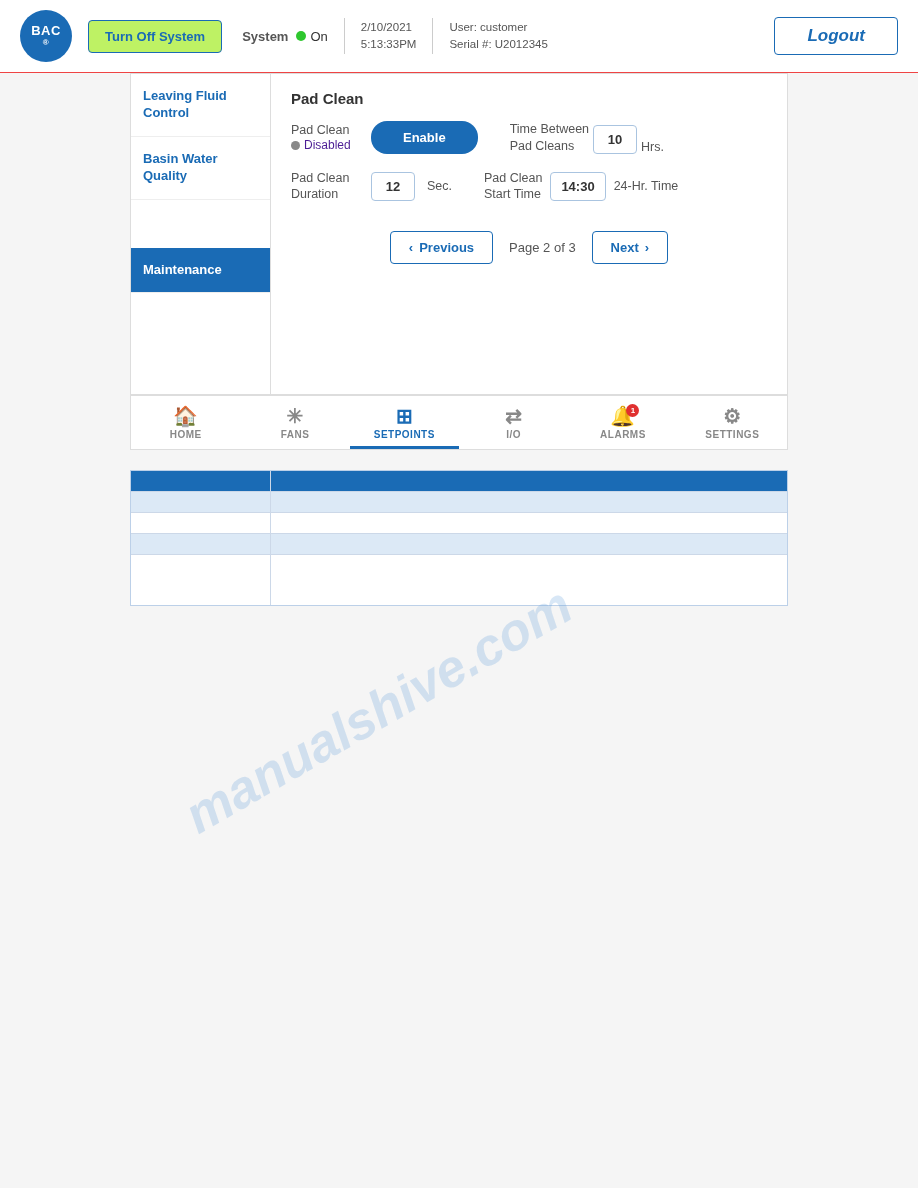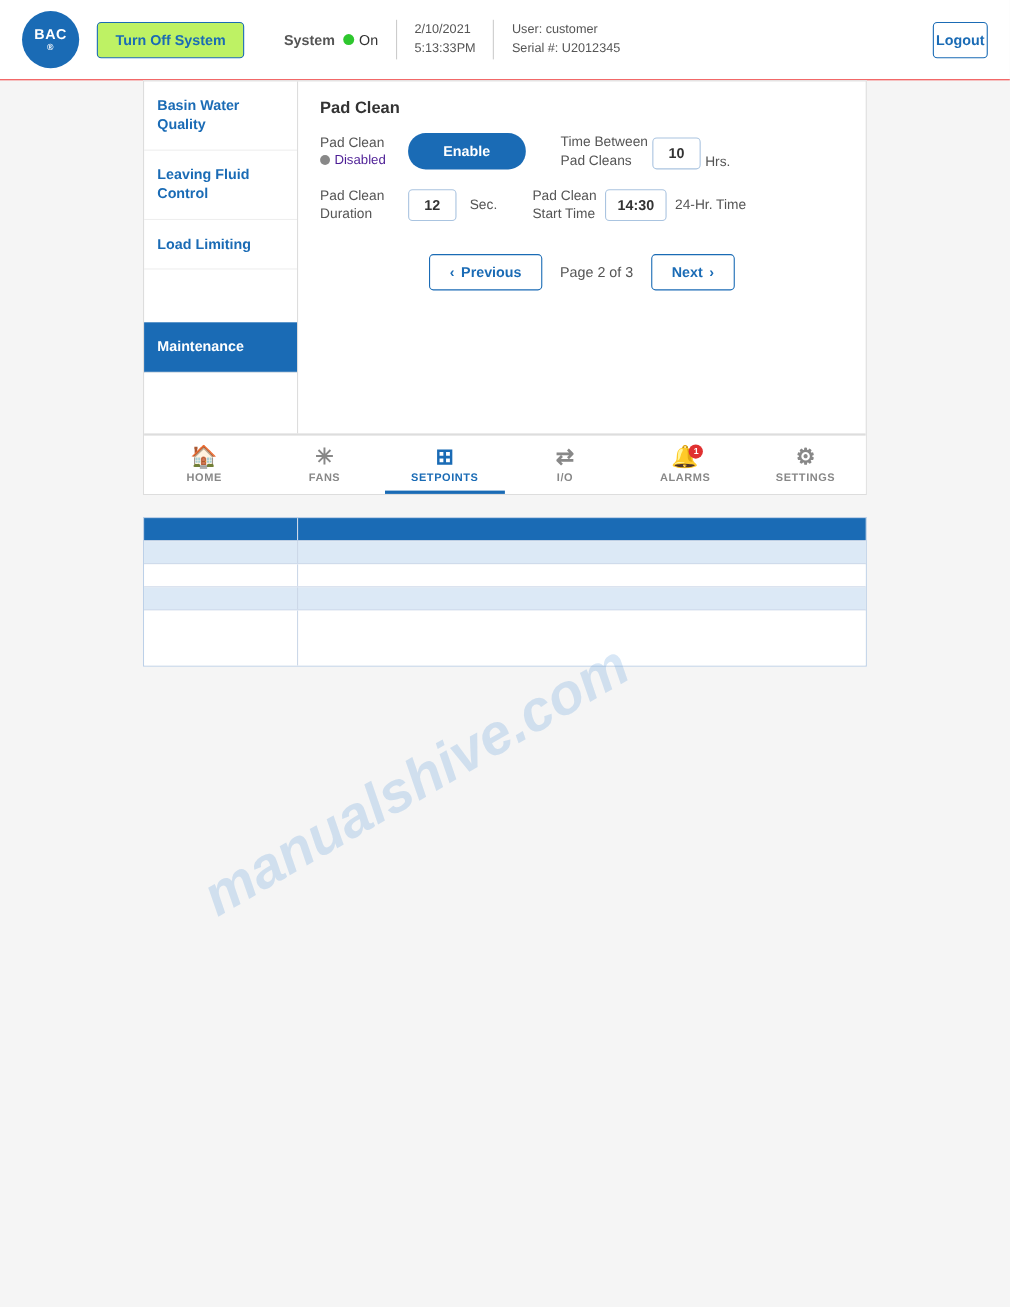--- a/index.html
+++ b/index.html
@@ -38,35 +38,36 @@
       padding: 8px 16px;
       border-radius: 4px;
       cursor: pointer;
       font-size: 13px;
       font-weight: bold;
       white-space: nowrap;
     }
     .system-info {
       display: flex; align-items: center; gap: 8px; margin-left: 4px;
     }
-    .system-label { font-size: 13px; font-weight: bold; color: #555; margin-left: 16px; }
+    .system-label { font-size: 13px; font-weight: bold; color: #555; }
     .system-status { display: flex; align-items: center; gap: 4px; font-size: 13px; }
     .status-dot { width: 10px; height: 10px; background: #2ec72e; border-radius: 50%; display: inline-block; }
     .system-details { font-size: 11.5px; color: #555; line-height: 1.5; }
     .divider-v { width: 1px; background: #ccc; height: 36px; }
     .logout-btn {
       background: #fff;
       border: 1.5px solid #1a6bb5;
       color: #1a6bb5;
-      padding: 8px 2px;
+      padding: 8px 32px;
       border-radius: 4px;
       cursor: pointer;
-      font-size: 13px;
+      font-size: 17px;
       font-weight: bold;
       margin-left: auto;
+      font-style: italic;
     }
 
     
     .main-container {
       background: #fff;
       margin: 0 130px;
       border: 1px solid #ddd;
     }
     .layout {
       display: flex;
@@ -296,27 +297,24 @@
       <div><span>Serial #: U2012345</span></div>
     </div>
     <button class="logout-btn">Logout</button>
   </div>
 
   <div class="main-container">
     <div class="layout">
 
       <div class="sidebar">
         <div class="sidebar-item">
+          <span>Leaving Fluid Control</span>
+        </div>
+        <div class="sidebar-item">
           <span>Basin Water Quality</span>
-        </div>
-        <div class="sidebar-item">
-          <span>Leaving Fluid Control</span>
-        </div>
-        <div class="sidebar-item">
-          <span>Load Limiting</span>
         </div>
         <div class="sidebar-item active">
           <span>Maintenance</span>
         </div>
       </div>
 
       <div class="content">
         <div class="content-title">Pad Clean</div>
 
         <div class="pad-clean-row">

